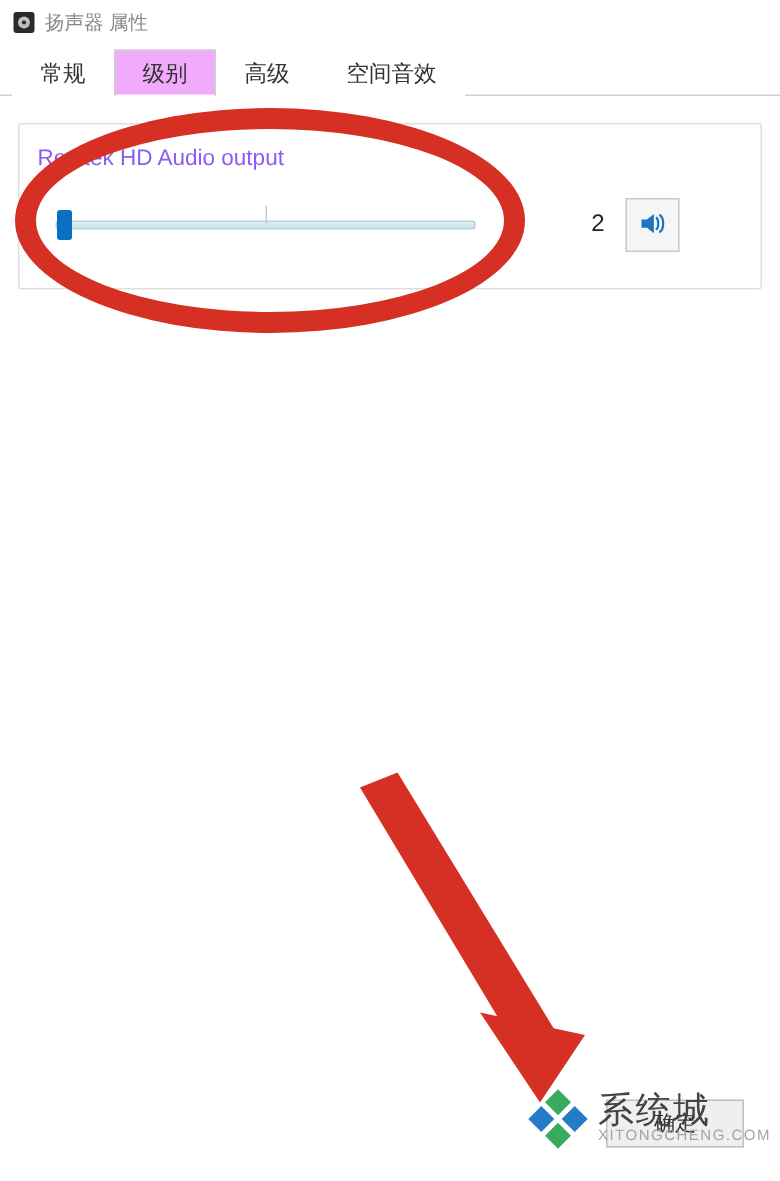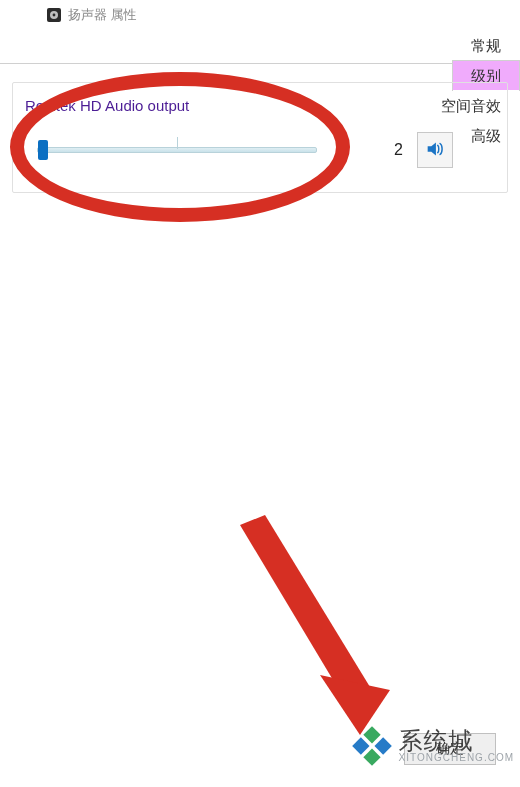--- a/index.html
+++ b/index.html
@@ -12,39 +12,37 @@
     color:#333;
     position:relative;
     overflow:hidden;
   }
   
   .titlebar {
     display:flex; align-items:center;
     height:30px;
     padding:0 8px;
     background:#fff;
-    margin-left:38px;
   }
   .titlebar .app-icon {
     width:16px; height:16px;
     margin-right:6px;
     display:inline-flex; align-items:center; justify-content:center;
   }
   .titlebar .title-text {
     color:#888; font-size:13px;
   }
   
   .tabstrip {
     display:flex;
     align-items:flex-end;
     border-bottom:1px solid #d0d0d0;
     padding-left:8px;
     height:34px;
     background:#fff;
-    flex-direction:column;
   }
   .tab {
     padding:6px 18px 5px 18px;
     border:1px solid transparent;
     border-bottom:none;
     margin-right:0px;
     margin-bottom:-1px;
     color:#333;
     background:#fff;
     cursor:default;
@@ -66,21 +64,21 @@
     padding:18px 12px 12px 12px;
   }
   .group {
     border:1px solid #e0e0e0;
     border-radius:2px;
     padding:14px 12px 24px 12px;
     position:relative;
   }
   .group-title {
     font-size:15px;
-    color:#4c1d95;
+    color:#8b5cf6;
     margin-bottom:18px;
   }
   .slider-row {
     display:flex;
     align-items:center;
   }
   .slider {
     position:relative;
     flex:0 0 280px;
     height:20px;
@@ -193,22 +191,22 @@
       <circle cx="8" cy="8" r="4" fill="#bfbfbf"></circle>
       <circle cx="8" cy="8" r="1.4" fill="#2b2b2b"></circle>
     </svg>
   </span>
   <span class="title-text">扬声器 属性</span>
 </div>
 
 <div class="tabstrip">
   <div class="tab">常规</div>
   <div class="tab active">级别</div>
+  <div class="tab">高级</div>
   <div class="tab">空间音效</div>
-  <div class="tab">高级</div>
 </div>
 
 <div class="panel">
   <div class="group">
     <div class="group-title">Realtek HD Audio output</div>
     <div class="slider-row">
       <div class="slider">
         <div class="slider-track"></div>
         <div class="slider-tick"></div>
         <div class="slider-thumb" style="left:2%"></div>

